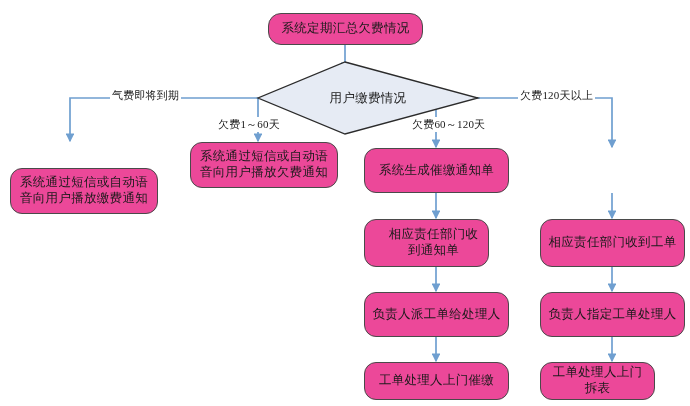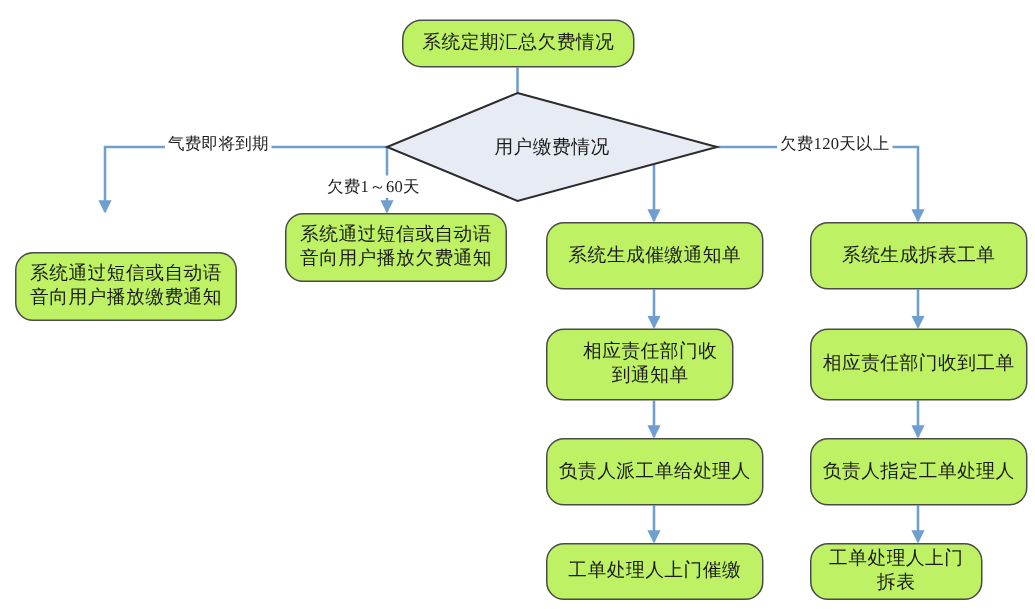--- a/index.html
+++ b/index.html
@@ -20,21 +20,21 @@
   #edges {
     position: absolute;
     left: 0;
     top: 0;
     width: 690px;
     height: 406px;
   }
   .node {
     position: absolute;
     box-sizing: border-box;
-    background: #bef264;
+    background: #ec4899;
     border: 1px solid #4a4a4a;
     border-radius: 12px;
     display: flex;
     align-items: center;
     justify-content: center;
     text-align: center;
     color: #1a1a1a;
     font-size: 12.5px;
     line-height: 1.25;
     padding: 2px 6px;
@@ -108,20 +108,21 @@
   <div class="node terminator" style="left:268px; top:13px; width:155px; height:32px;">
     <span>系统定期汇总欠费情况</span>
   </div>
 
   <div class="diamond-wrap" style="left:258px; top:62px; width:220px; height:72px;">
     <div class="diamond-label">用户缴费情况</div>
   </div>
 
   <div class="edge-label" style="left:110px; top:88px;">气费即将到期</div>
   <div class="edge-label" style="left:216px; top:117px;">欠费1～60天</div>
+  <div class="edge-label" style="left:410px; top:117px;">欠费60～120天</div>
   <div class="edge-label" style="left:518px; top:88px;">欠费120天以上</div>
 
   <div class="node" style="left:10px; top:142px; width:148px; height:46px;margin-top:26px;">
     <span>系统通过短信或自动语音向用户播放缴费通知</span>
   </div>
 
   <div class="node" style="left:190px; top:142px; width:148px; height:46px;">
     <span>系统通过短信或自动语音向用户播放欠费通知</span>
   </div>
 
@@ -131,23 +132,20 @@
   <div class="node" style="left:364px; top:219px; width:125px; height:48px;padding-left:20px;">
     <span>相应责任部门收到通知单</span>
   </div>
   <div class="node" style="left:364px; top:292px; width:145px; height:45px;">
     <span>负责人派工单给处理人</span>
   </div>
   <div class="node" style="left:364px; top:362px; width:145px; height:38px;text-align:right;">
     <span>工单处理人上门催缴</span>
   </div>
 
-  <div class="node" style="left:540px; top:148px; width:145px; height:45px;">
-    <span>系统生成拆表工单</span>
-  </div>
   <div class="node" style="left:540px; top:219px; width:145px; height:48px;">
     <span>相应责任部门收到工单</span>
   </div>
   <div class="node" style="left:540px; top:292px; width:145px; height:45px;">
     <span>负责人指定工单处理人</span>
   </div>
   <div class="node" style="left:540px; top:362px; width:115px; height:38px;">
     <span>工单处理人上门拆表</span>
   </div>
 

